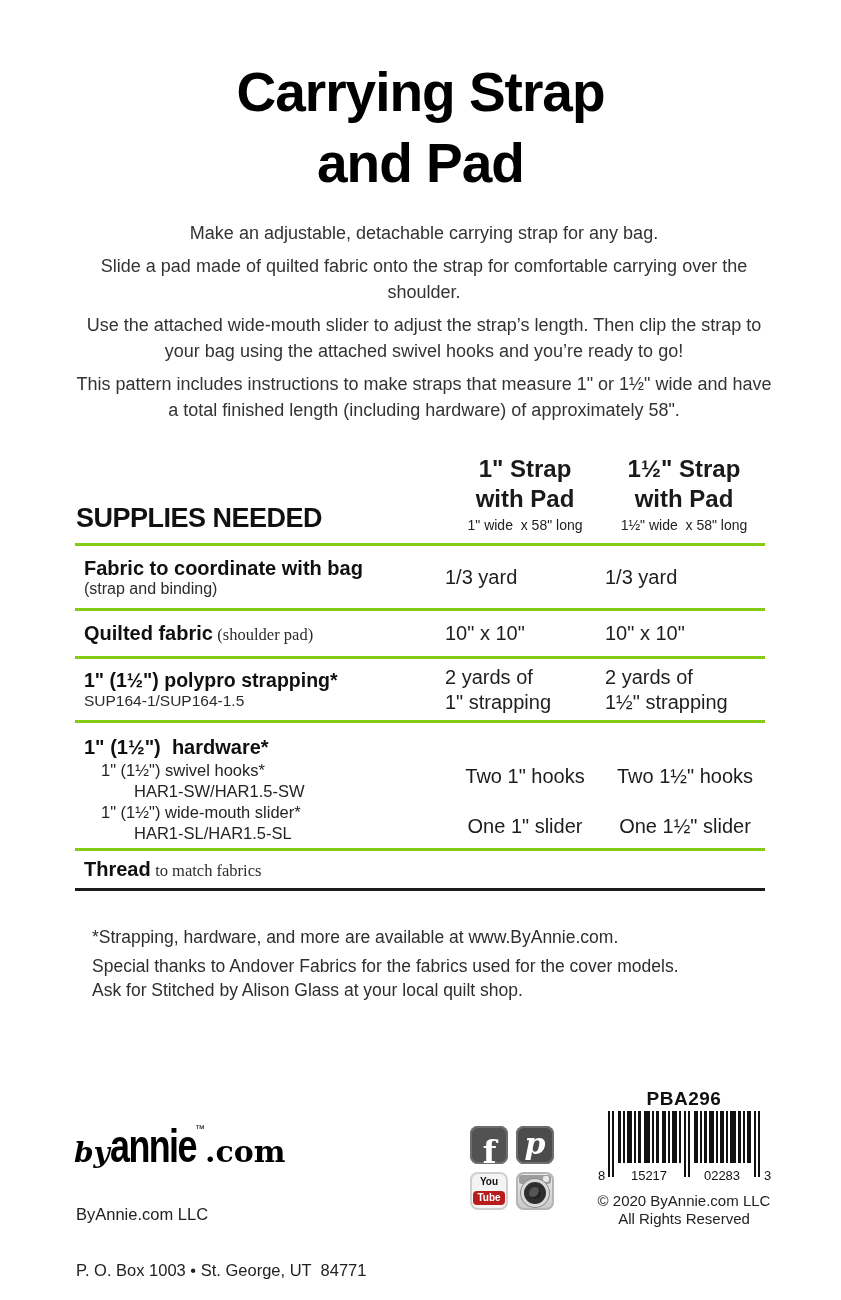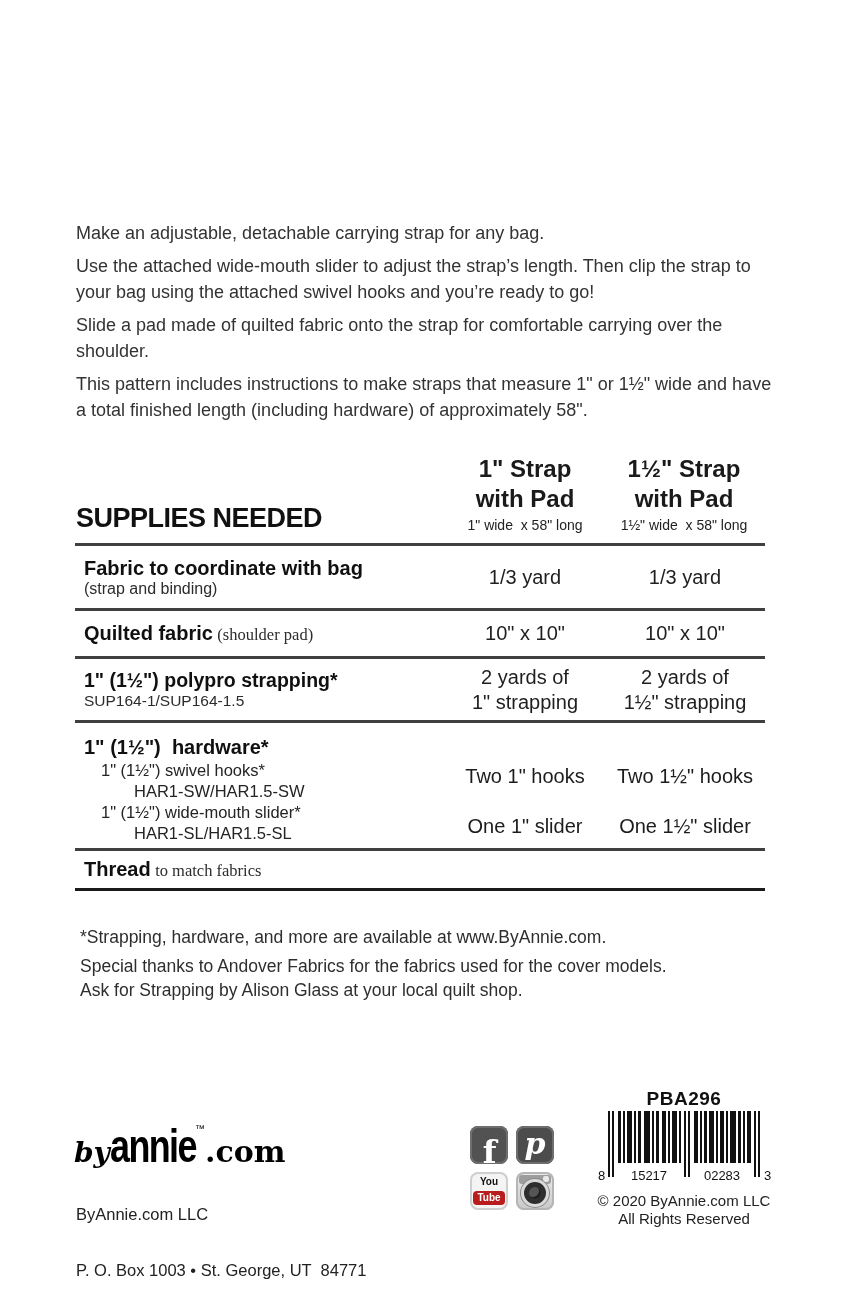--- a/index.html
+++ b/index.html
@@ -14,38 +14,38 @@
   
   .title {
     position:absolute; top:57px; left:0; width:841px;
     text-align:center; font-weight:800; color:#000;
     font-size:55px; line-height:71px; letter-spacing:-1px;
   }
   .title span { display:block; }
 
   
   .intro { position:absolute; top:220px; left:76px; width:696px;
-    font-size:18px; line-height:26.5px; color:#333; }
+    font-size:18px; line-height:26.5px; color:#333;text-align:center; }
   .intro p { margin:0 0 6px 0; }
 
   
   .table { position:absolute; left:75px; top:450px; width:690px; color:#1c1c1c; }
   .thead { position:relative; height:93px; }
   .supplies-heading { position:absolute; left:1px; bottom:9px;
     font-size:27px; font-weight:bold; color:#111; letter-spacing:-0.5px; }
   .colhead { position:absolute; top:4px; width:170px; text-align:center; }
   .colhead.c1 { left:365px; }
   .colhead.c2 { left:524px; }
   .colhead .t { font-size:24px; font-weight:bold; line-height:30px; color:#1a1a1a; }
   .colhead .s { font-size:14px; margin-top:3px; color:#222; }
 
-  .trow { display:flex; border-top:3px solid #404040; align-items:center; }
+  .trow { display:flex; border-top:3px solid #84cc16; align-items:center; }
   .trow:last-child { border-bottom:3px solid #1b1b1b; }
   .trow .label { width:370px; padding-left:9px; }
-  .trow .val { width:160px; text-align:center; font-size:20px; color:#1f1f1f; }
+  .trow .val { width:160px; text-align:left; font-size:20px; color:#1f1f1f; }
   .lbl-bold { font-size:20px; font-weight:bold; color:#101010; }
   .lbl-sub { font-size:16px; color:#2c2c2c; }
   .lbl-note { font-size:16.5px; font-weight:normal; color:#2c2c2c;font-family:Liberation Serif, serif; }
   .pre { white-space:pre-wrap; }
 
   .row-fabric { height:65px; }
   .row-quilted { height:48px; }
   .row-strapping { height:64px; }
   .row-strapping .val { line-height:25px; }
   .row-hardware { height:128px; align-items:flex-start; }
@@ -54,21 +54,21 @@
   .hw-sub { font-size:16.5px; line-height:21px; color:#242424; }
   .ind1 { padding-left:17px; }
   .ind2 { padding-left:50px; }
   .hw-vals { width:160px; display:flex; flex-direction:column; align-items:center;
     padding-top:43px; gap:30px; }
   .hw-vals div { font-size:20px; line-height:20px; }
   .row-thread { height:43px;gap:28px; }
   .row-thread .val-wide { width:320px; text-align:center; font-size:20px; }
 
   
-  .notes { position:absolute; left:80px; top:925px; width:700px;
+  .notes { position:absolute; left:92px; top:925px; width:700px;
     font-size:17.5px; line-height:24px; color:#2e2e2e; }
   .notes .n1 { margin-bottom:5px; }
 
   
   .logo { position:absolute; left:74px; top:1119px; display:flex; align-items:baseline; color:#000; }
   .logo-by { font-family:"DejaVu Serif", serif; font-style:italic; font-size:28px; font-weight:bold; }
   .logo-annie { font-size:46px; font-weight:800; letter-spacing:-2px;
     display:inline-block; transform:scaleX(0.78); transform-origin:0 100%;
     margin-right:-25px; font-family:"Liberation Sans", sans-serif; }
   .logo-tm { font-size:10px; align-self:flex-start; margin-top:4px; }
@@ -103,25 +103,29 @@
   .barcode-block { position:absolute; left:593px; top:1088px; width:182px; text-align:center; }
   .sku { font-size:19px; font-weight:bold; color:#111; letter-spacing:0.5px; }
   .barcode-svg { display:block; margin:1px auto 0; }
   .copyright { margin-top:7px; font-size:15px; line-height:18px; color:#222; }
 </style>
 </head>
 <body>
 
 <div class="page">
 
+  <h1 class="title">
+    <span>Carrying Strap</span>
+    <span>and Pad</span>
+  </h1>
 
   <div class="intro">
     <p>Make an adjustable, detachable carrying strap for any bag.</p>
+    <p>Slide a pad made of quilted fabric onto the strap for comfortable carrying over the shoulder.</p>
     <p>Use the attached wide-mouth slider to adjust the strap’s length. Then clip the strap to your bag using the attached swivel hooks and you’re ready to go!</p>
-    <p>Slide a pad made of quilted fabric onto the strap for comfortable carrying over the shoulder.</p>
     <p>This pattern includes instructions to make straps that measure 1" or 1½" wide and have a total finished length (including hardware) of approximately 58".</p>
   </div>
 
   <div class="table">
     <div class="thead">
       <div class="supplies-heading">SUPPLIES NEEDED</div>
       <div class="colhead c1">
         <div class="t">1" Strap</div>
         <div class="t">with Pad</div>
         <div class="s pre">1" wide  x 58" long</div>
@@ -188,21 +192,21 @@
       <div class="label">
         <span class="lbl-bold">Thread</span>
         <span class="lbl-note">to match fabrics</span>
       </div>
     </div>
   </div>
 
   <div class="notes">
     <div class="n1">*Strapping, hardware, and more are available at www.ByAnnie.com.</div>
     <div>Special thanks to Andover Fabrics for the fabrics used for the cover models.</div>
-    <div>Ask for Strapping by Alison Glass at your local quilt shop.</div>
+    <div>Ask for Stitched by Alison Glass at your local quilt shop.</div>
   </div>
 
   <div class="logo">
     <span class="logo-by">by</span>
       <span class="logo-annie">annie</span>
       <span class="logo-tm">™</span>
       <span class="logo-com">.com</span>
   </div>
 
   <div class="company pre">

